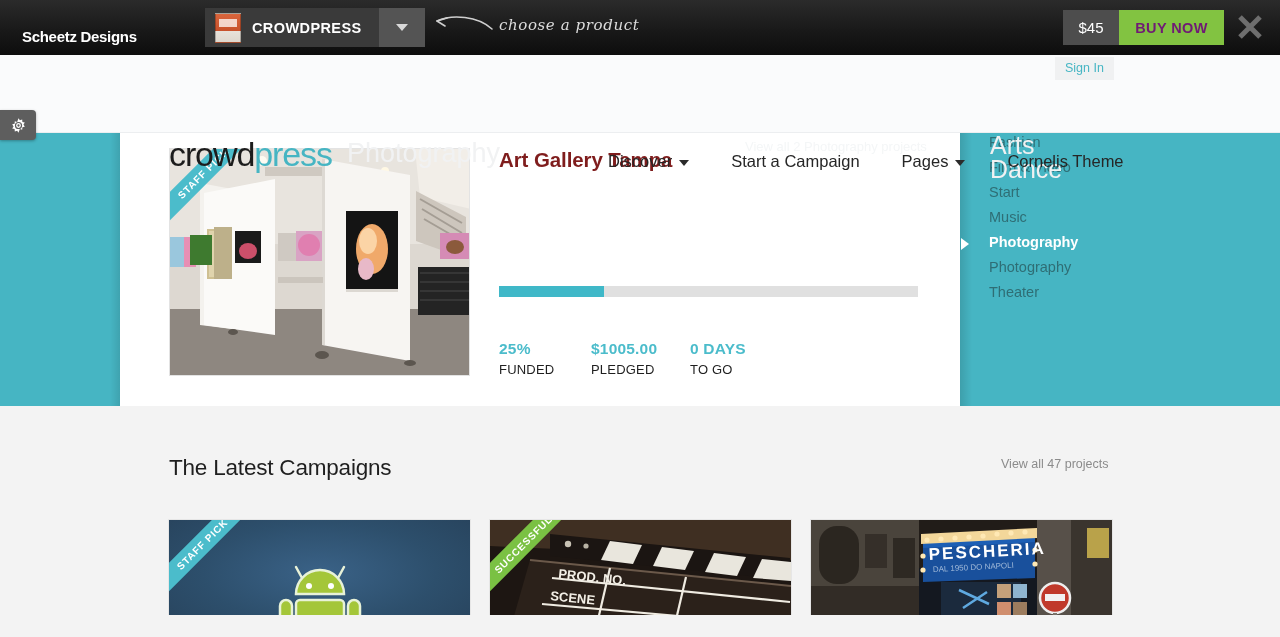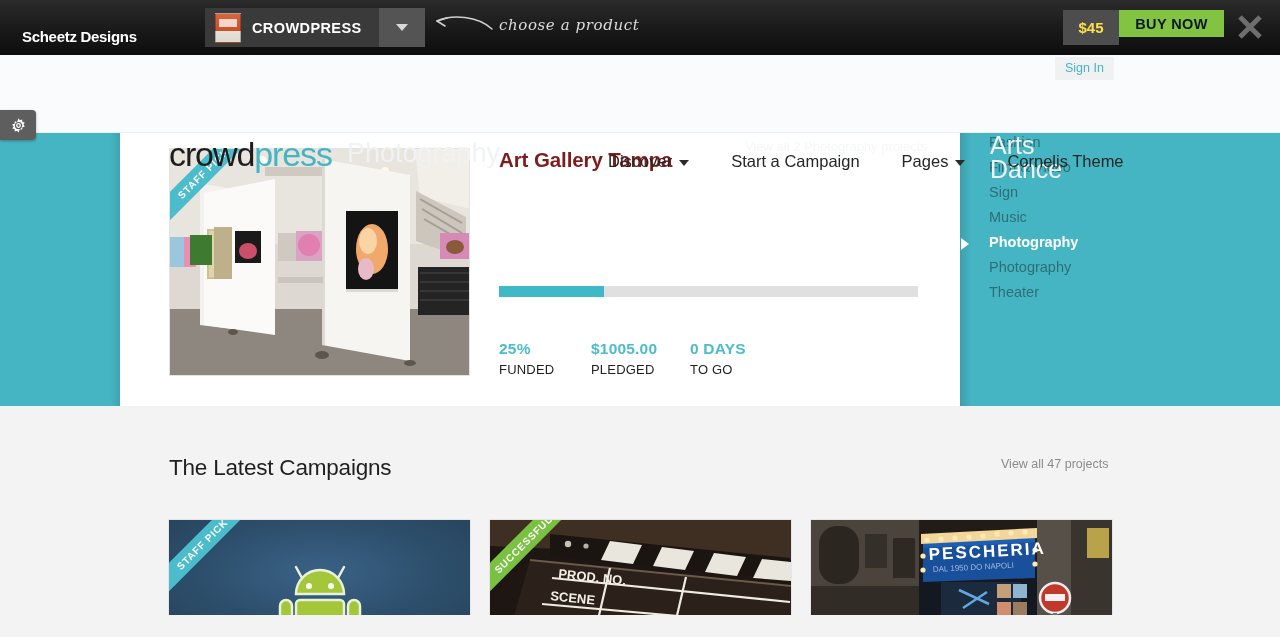--- a/index.html
+++ b/index.html
@@ -49,26 +49,26 @@
     border-right: 6px solid transparent; border-top: 7px solid #d9d9d9;
   }
   .hint-arrow { position: absolute; left: 432px; top: 12px; }
   .hint-text {
     position: absolute; left: 499px; top: 16px;
     color: #dcdcdc; font-size: 15px; font-family: "DejaVu Serif", serif;
     font-style: italic; letter-spacing: .6px; white-space: nowrap;
   }
   .price-tag {
     position: absolute; right: 161px; top: 10px; height: 35px; width: 56px;
-    background: #4d4d4d; color: #fde047; font-size: 15px; font-weight: bold;
+    background: #4d4d4d; color: #ffffff; font-size: 15px; font-weight: normal;
     display: flex; align-items: center; justify-content: center;
   }
   .buy-now {
-    position: absolute; right: 56px; top: 10px; height: 27px; width: 105px;
-    background: #82c341; color: #0f172a; font-size: 14.5px; font-weight: bold;
+    position: absolute; right: 56px; top: 10px; height: 35px; width: 105px;
+    background: #82c341; color: #701a75; font-size: 14.5px; font-weight: bold;
     letter-spacing: .4px;
     display: flex; align-items: center; justify-content: center;
   }
   .close-x {
     position: absolute; right: 16px; top: 13px; width: 28px; height: 28px;
   }
 
   
   .page-bg { position: absolute; left: 0; top: 55px; width: 1280px; height: 582px; background: #f3f3f3; }
   .teal-left  { position: absolute; left: 0;    top: 55px; width: 120px;  height: 351px; background: #46b5c3; }
@@ -309,21 +309,21 @@
   </div>
 
   <div class="cat-list">
     <div class="cat-item">
       <span>Fashion</span>
     </div>
     <div class="cat-item">
       <span>Film &amp; Video</span>
     </div>
     <div class="cat-item">
-      <span>Sign</span>
+      <span>Start</span>
     </div>
     <div class="cat-item">
       <span>Music</span>
     </div>
     <div class="cat-item active">
       <span class="cat-marker"></span>
       <span>Photography</span>
     </div>
     <div class="cat-item">
       <span>Photography</span>

